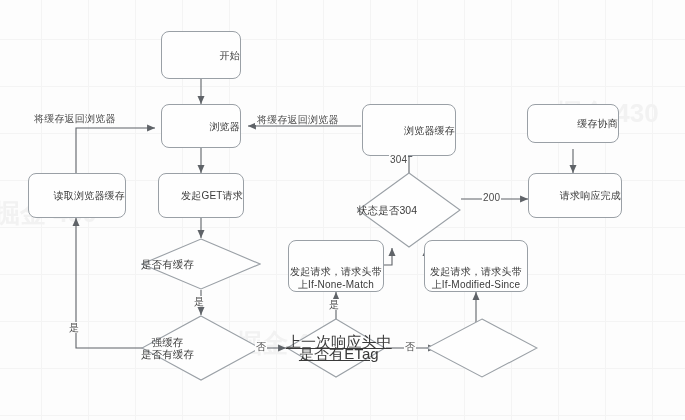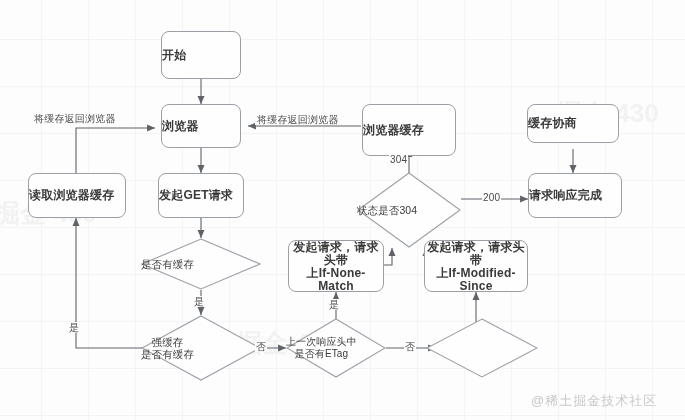--- a/index.html
+++ b/index.html
@@ -25,27 +25,26 @@
     left: 0;
     top: 0;
     width: 685px;
     height: 420px;
   }
   .node {
     position: absolute;
     box-sizing: border-box;
     display: flex;
     align-items: center;
-    justify-content: flex-start;
+    justify-content: flex-end;
     text-align: center;
     color: #3a3a3a;
-    font-size: 12px;
+    font-size: 10px;
     line-height: 13px;
     letter-spacing: 0.2px;
-    font-weight: bold;
   }
   .rect {
     border: 1px solid #9aa0a6;
     border-radius: 8px;
     background: #fefefe;
   }
   .diamond-wrap {
     position: absolute;
     display: flex;
     align-items: center;
@@ -198,21 +197,21 @@
     <div class="diamond-label">
       <div>强缓存</div>
       <div>是否有缓存</div>
     </div>
   </div>
 
   <div class="diamond-wrap" style="left:286px; top:318px; width:100px; height:60px;">
     <svg width="100" height="60" viewBox="0 0 100 60">
       <polygon points="50,1 99,30 50,59 1,30" fill="#fefefe" stroke="#9aa0a6" stroke-width="1.1"></polygon>
     </svg>
-    <div class="diamond-label" style="font-size:10px; line-height:12px;">
+    <div class="diamond-label" style="font-size:15px; line-height:12px;text-decoration:underline;">
       <div>上一次响应头中</div>
       <div>是否有ETag</div>
     </div>
   </div>
 
   <div class="diamond-wrap" style="left:426px; top:318px; width:112px; height:60px;">
     <svg width="112" height="60" viewBox="0 0 112 60">
       <polygon points="56,1 111,30 56,59 1,30" fill="#fefefe" stroke="#9aa0a6" stroke-width="1.1"></polygon>
     </svg>
   </div>
@@ -237,15 +236,14 @@
   <div class="edge-label" style="left:255px; top:341px; background:#fdfdfd; padding:0 1px;">否</div>
 
   <div class="edge-label" style="left:328px; top:299px; background:#fdfdfd; padding:0 1px;">是</div>
 
   <div class="edge-label" style="left:404px; top:341px; background:#fdfdfd; padding:0 1px;">否</div>
 
   <div class="edge-label" style="left:389px; top:154px; background:#fdfdfd; padding:0 1px;">304</div>
 
   <div class="edge-label" style="left:482px; top:192px; background:#fdfdfd; padding:0 1px;">200</div>
 
-  <div class="watermark" style="left:531px; top:392px;">@稀土掘金技术社区</div>
 
 </div>
 
 </body></html>

